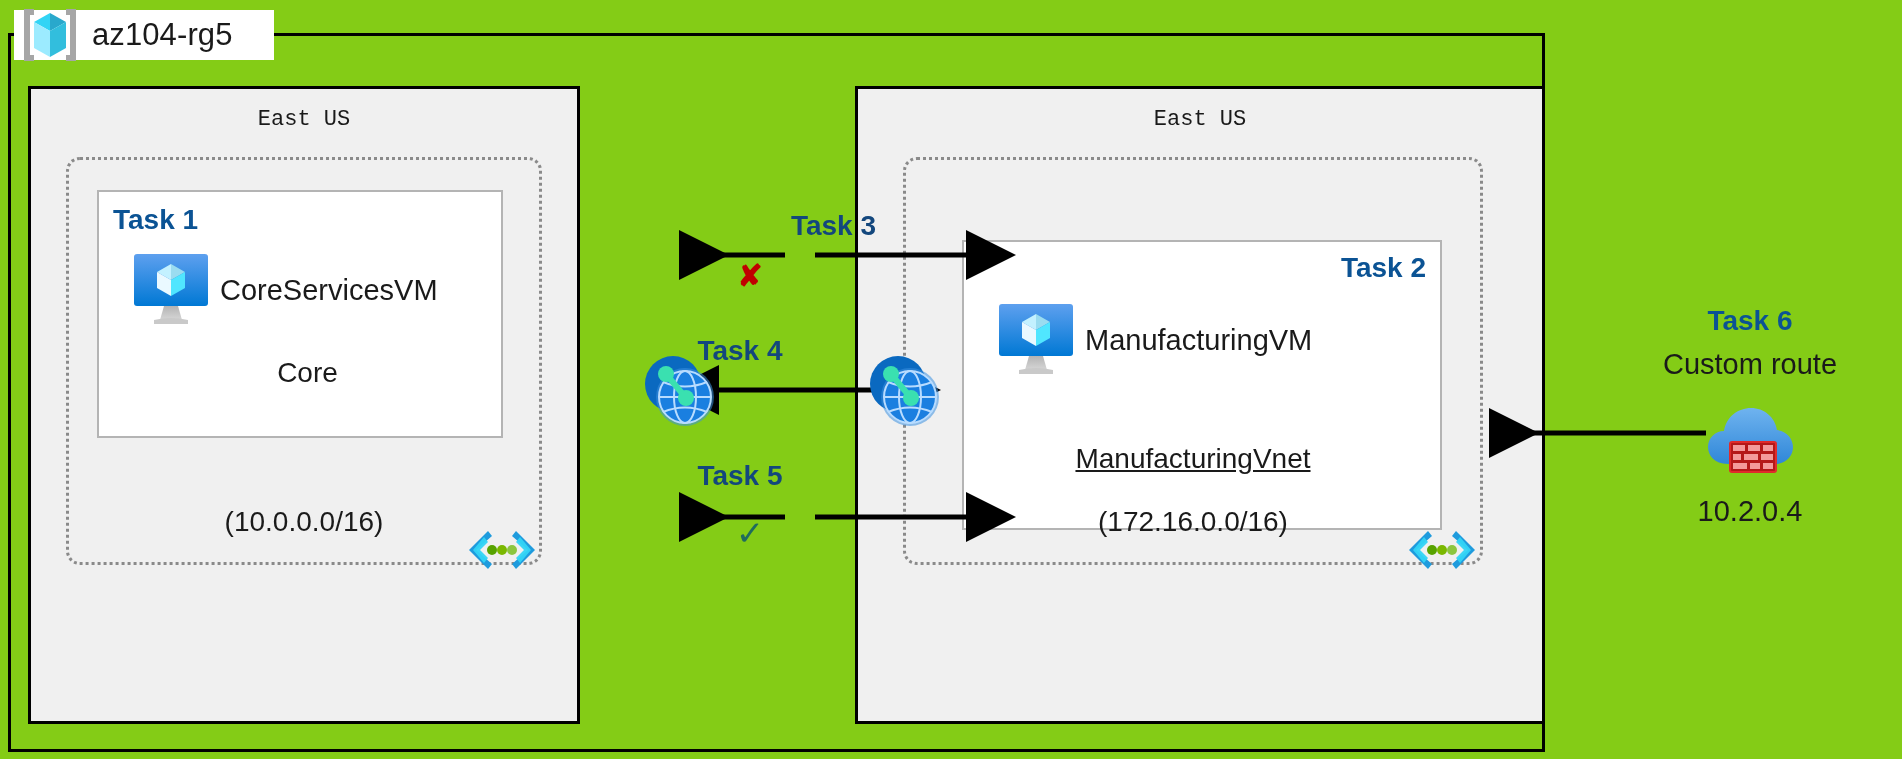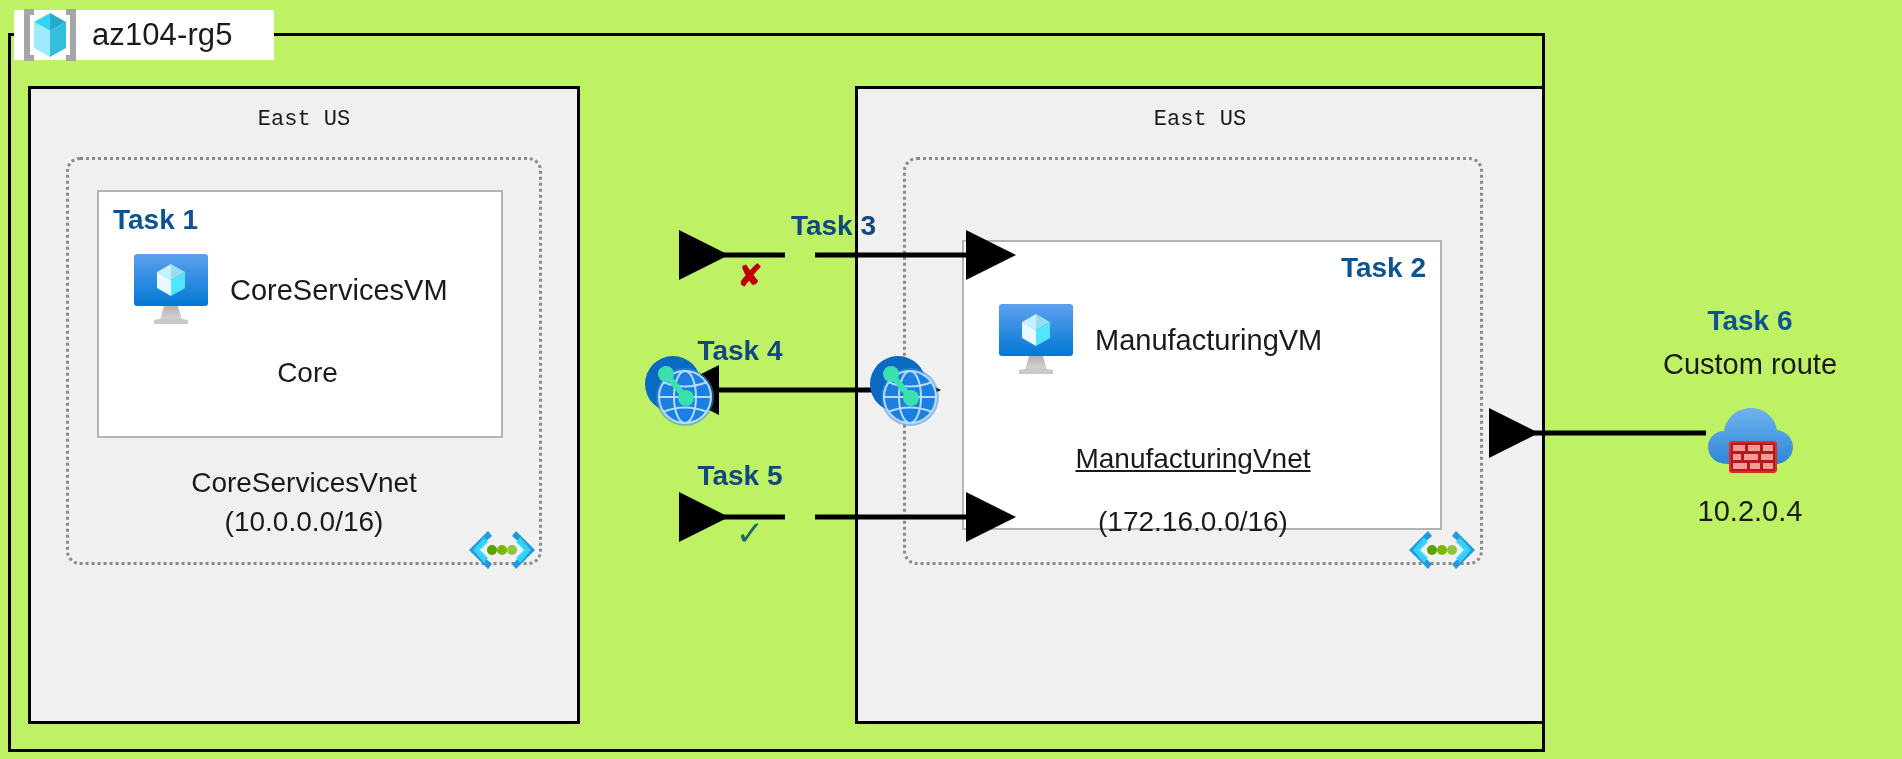--- a/index.html
+++ b/index.html
@@ -10,21 +10,21 @@
   body {
     font-family: "Liberation Sans", sans-serif;
     width: 1902px;
     height: 759px;
     overflow: hidden;
   }
   #canvas {
     position: relative;
     width: 1902px;
     height: 759px;
-    background: #bef264;
+    background: #84cc16;
   }
 
   
   .rg-frame {
     position: absolute;
     left: 8px;
     top: 33px;
     width: 1537px;
     height: 719px;
     border: 3px solid #000000;
@@ -117,21 +117,21 @@
     font-size: 28px;
     color: #1a1a1a;
     line-height: 1.35;
   }
 
   
   .vm-row {
     position: absolute;
     display: flex;
     align-items: center;
-    gap: 18px;
+    gap: 8px;
   }
   .vm-name {
     font-size: 29px;
     color: #1a1a1a;
     white-space: nowrap;
   }
   .vm-icon { width: 82px; height: 80px; display: block; }
 
   
   .subnet-glyph { position: absolute; width: 72px; height: 50px; }
@@ -236,21 +236,20 @@
 
         <path d="M41 14 L27 22 L41 30 Z" fill="#c3f1ff"></path>
         <path d="M41 14 L55 22 L41 30 Z" fill="#9adcf0"></path>
         <path d="M27 22 L27 38 L41 46 L41 30 Z" fill="#eaf9ff"></path>
         <path d="M55 22 L55 38 L41 46 L41 30 Z" fill="#50e6ff"></path>
       </svg>
     </span>
     <span class="vm-name">CoreServicesVM</span>
   </div>
 
-  <div class="vnet-label" style="left:66px; width:476px; top:464px;">CoreServicesVnet</div>
   <div class="vnet-label" style="left:66px; width:476px; top:503px;">(10.0.0.0/16)</div>
 
   <span class="subnet-glyph" style="left:466px; top:525px;">
     <svg viewBox="0 0 72 50" xmlns="http://www.w3.org/2000/svg" width="72" height="50">
       <path d="M22 6 L26 11 L10 25 L26 39 L22 44 L3 25 Z" fill="#1f9bdd"></path>
       <path d="M18 12 L22 17 L14 25 L22 33 L18 38 L7 25 Z" fill="#32d4f5" opacity="0.95"></path>
       <path d="M50 6 L46 11 L62 25 L46 39 L50 44 L69 25 Z" fill="#1f9bdd"></path>
       <path d="M54 12 L50 17 L58 25 L50 33 L54 38 L65 25 Z" fill="#32d4f5" opacity="0.95"></path>
       <circle cx="26" cy="25" r="5" fill="#57a300"></circle>
       <circle cx="36" cy="25" r="5" fill="#7ab800"></circle>

